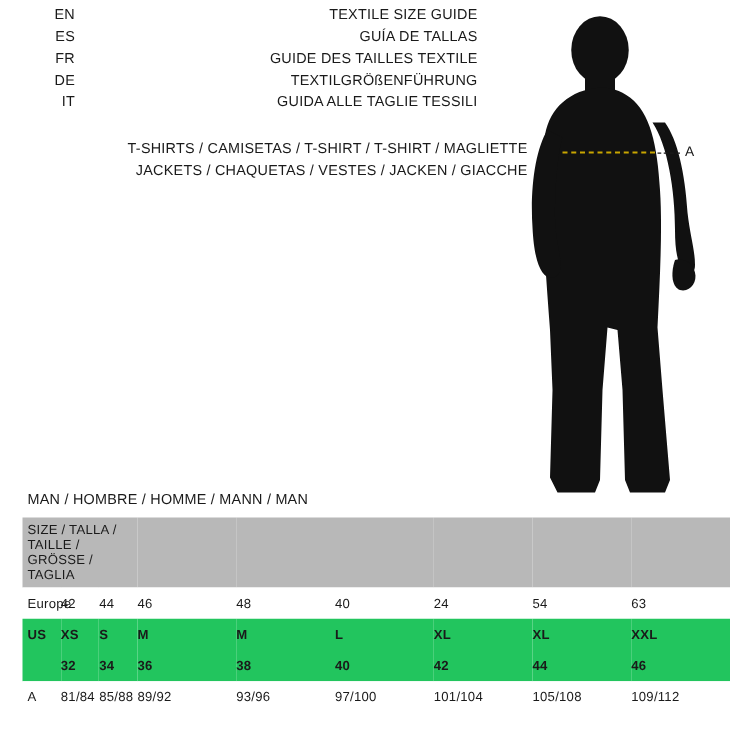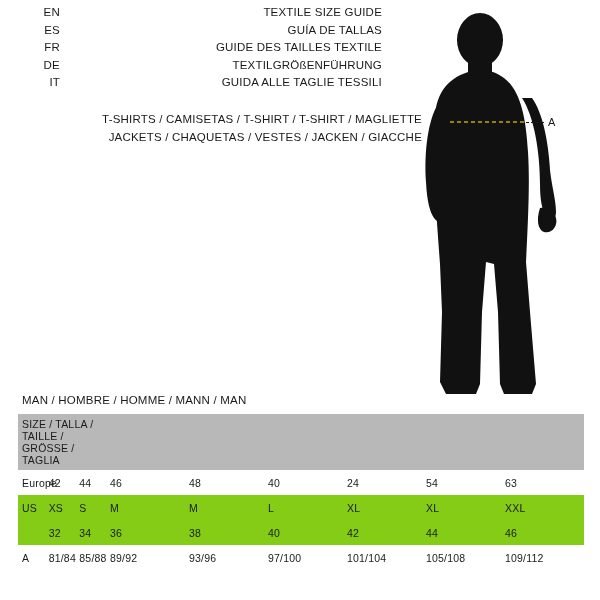--- a/index.html
+++ b/index.html
@@ -110,21 +110,22 @@
   }
   table.sizes td.label {
     padding-left: 4px;
     width: 88px;
   }
   table.sizes tr.head td {
     background: #b8b8b8;
     font-size: 10.5px;
   }
   table.sizes tr.shade td {
-    background: #84cc16;
+    background: #22c55e;
+    font-weight: bold;
   }
   table.sizes tr.plain td {
     background: #ffffff;
   }
 </style>
 </head>
 <body>
 
 <div class="page">
 

